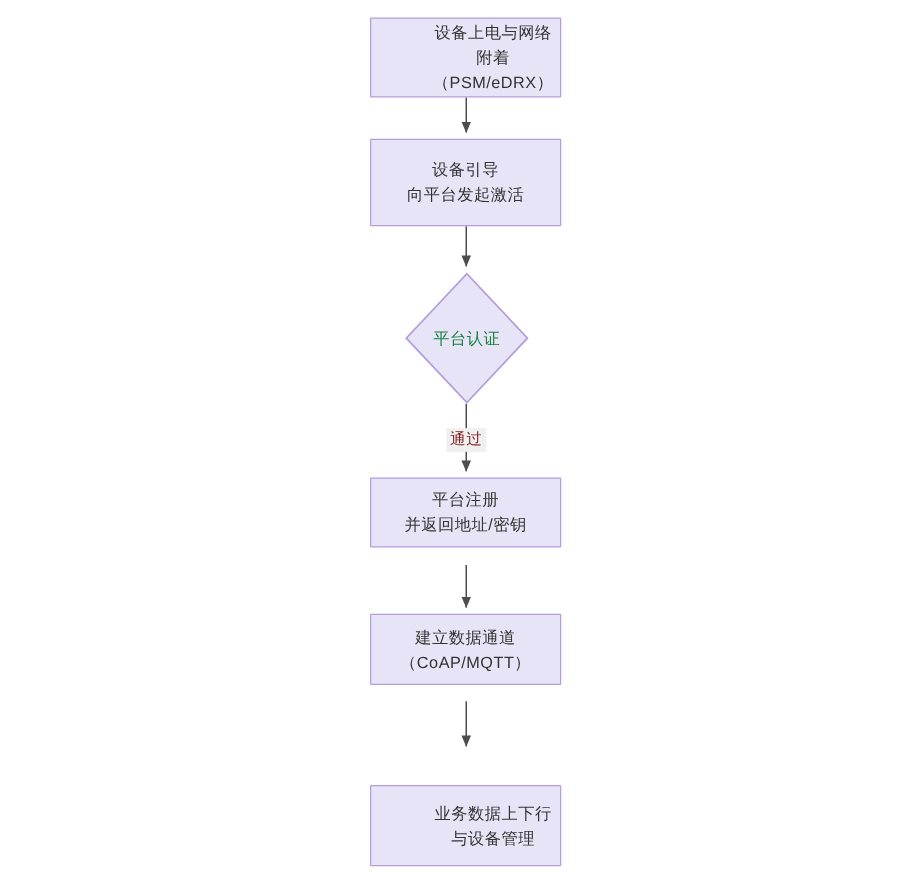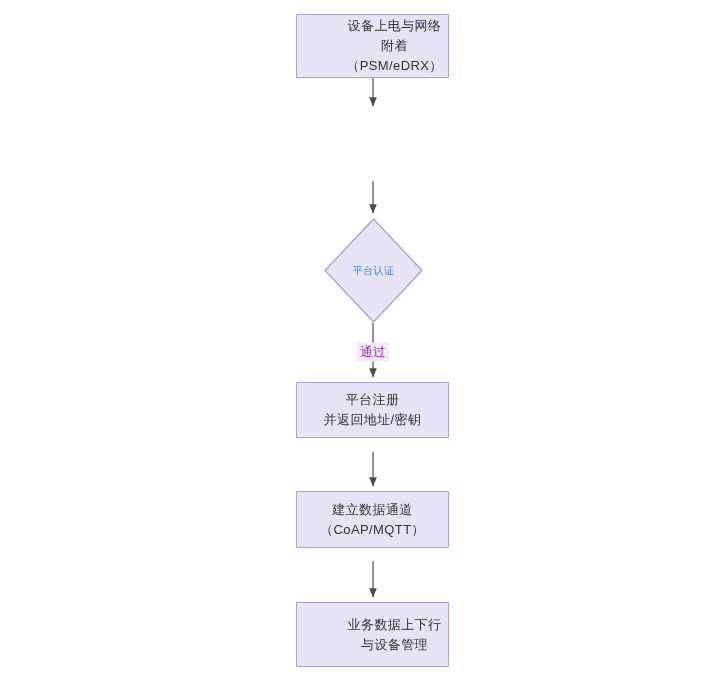--- a/index.html
+++ b/index.html
@@ -54,30 +54,30 @@
   .diamond-shape {
     position: absolute;
     left: 0;
     top: 0;
     width: 100%;
     height: 100%;
   }
   .diamond-text {
     position: relative;
     z-index: 2;
-    color: #3b82f6;
-    font-size: 10px;
+    color: #15803d;
+    font-size: 13px;
     line-height: 20px;
     letter-spacing: 0.4px;
     white-space: pre-line;
   }
   .edge-label {
     position: absolute;
     background: #f0f0f0;
-    color: #a21caf;
+    color: #7f1d1d;
     font-size: 12.5px;
     line-height: 17px;
     letter-spacing: 0.4px;
     padding: 1px 3px;
     white-space: nowrap;
     transform: translate(-50%, -50%);
   }
 </style>
 </head>
 <body>
@@ -95,20 +95,24 @@
     <line x1="373" y1="323" x2="373" y2="377" stroke="#4d4d4d" stroke-width="1.2" marker-end="url(#arrowhead)"></line>
     <line x1="373" y1="452" x2="373" y2="486" stroke="#4d4d4d" stroke-width="1.2" marker-end="url(#arrowhead)"></line>
     <line x1="373" y1="561" x2="373" y2="597" stroke="#4d4d4d" stroke-width="1.2" marker-end="url(#arrowhead)"></line>
   </svg>
 
   <div class="node process" style="left:296px; top:14px; width:153px; height:64px;padding-left:44px;">
     <span class="node-label">设备上电与网络附着
 （PSM/eDRX）</span>
   </div>
 
+  <div class="node process" style="left:296px; top:111px; width:153px; height:70px;">
+    <span class="node-label">设备引导
+向平台发起激活</span>
+  </div>
 
   <div class="node decision" style="left:324px; top:218px; width:99px; height:105px;">
     <svg class="diamond-shape" viewBox="0 0 99 105" preserveAspectRatio="none">
       <polygon points="49.5,1 98,52.5 49.5,104 1,52.5" fill="#e8e4f7" stroke="#b39ddb" stroke-width="1.4"></polygon>
     </svg>
     <span class="diamond-text">平台认证</span>
   </div>
 
   <div class="edge-label" style="left:373px; top:352px;">
     <span>通过</span>
@@ -117,18 +121,18 @@
   <div class="node process" style="left:296px; top:382px; width:153px; height:56px;">
     <span class="node-label">平台注册
 并返回地址/密钥</span>
   </div>
 
   <div class="node process" style="left:296px; top:491px; width:153px; height:57px;">
     <span class="node-label">建立数据通道
 （CoAP/MQTT）</span>
   </div>
 
-  <div class="node process" style="left:296px; top:602px; width:153px; height:65px;padding-left:44px;">
+  <div class="node process" style="left:296px; top:628px; width:153px; height:65px;padding-left:44px;">
     <span class="node-label">业务数据上下行
 与设备管理</span>
   </div>
 
 </div>
 
 </body></html>

